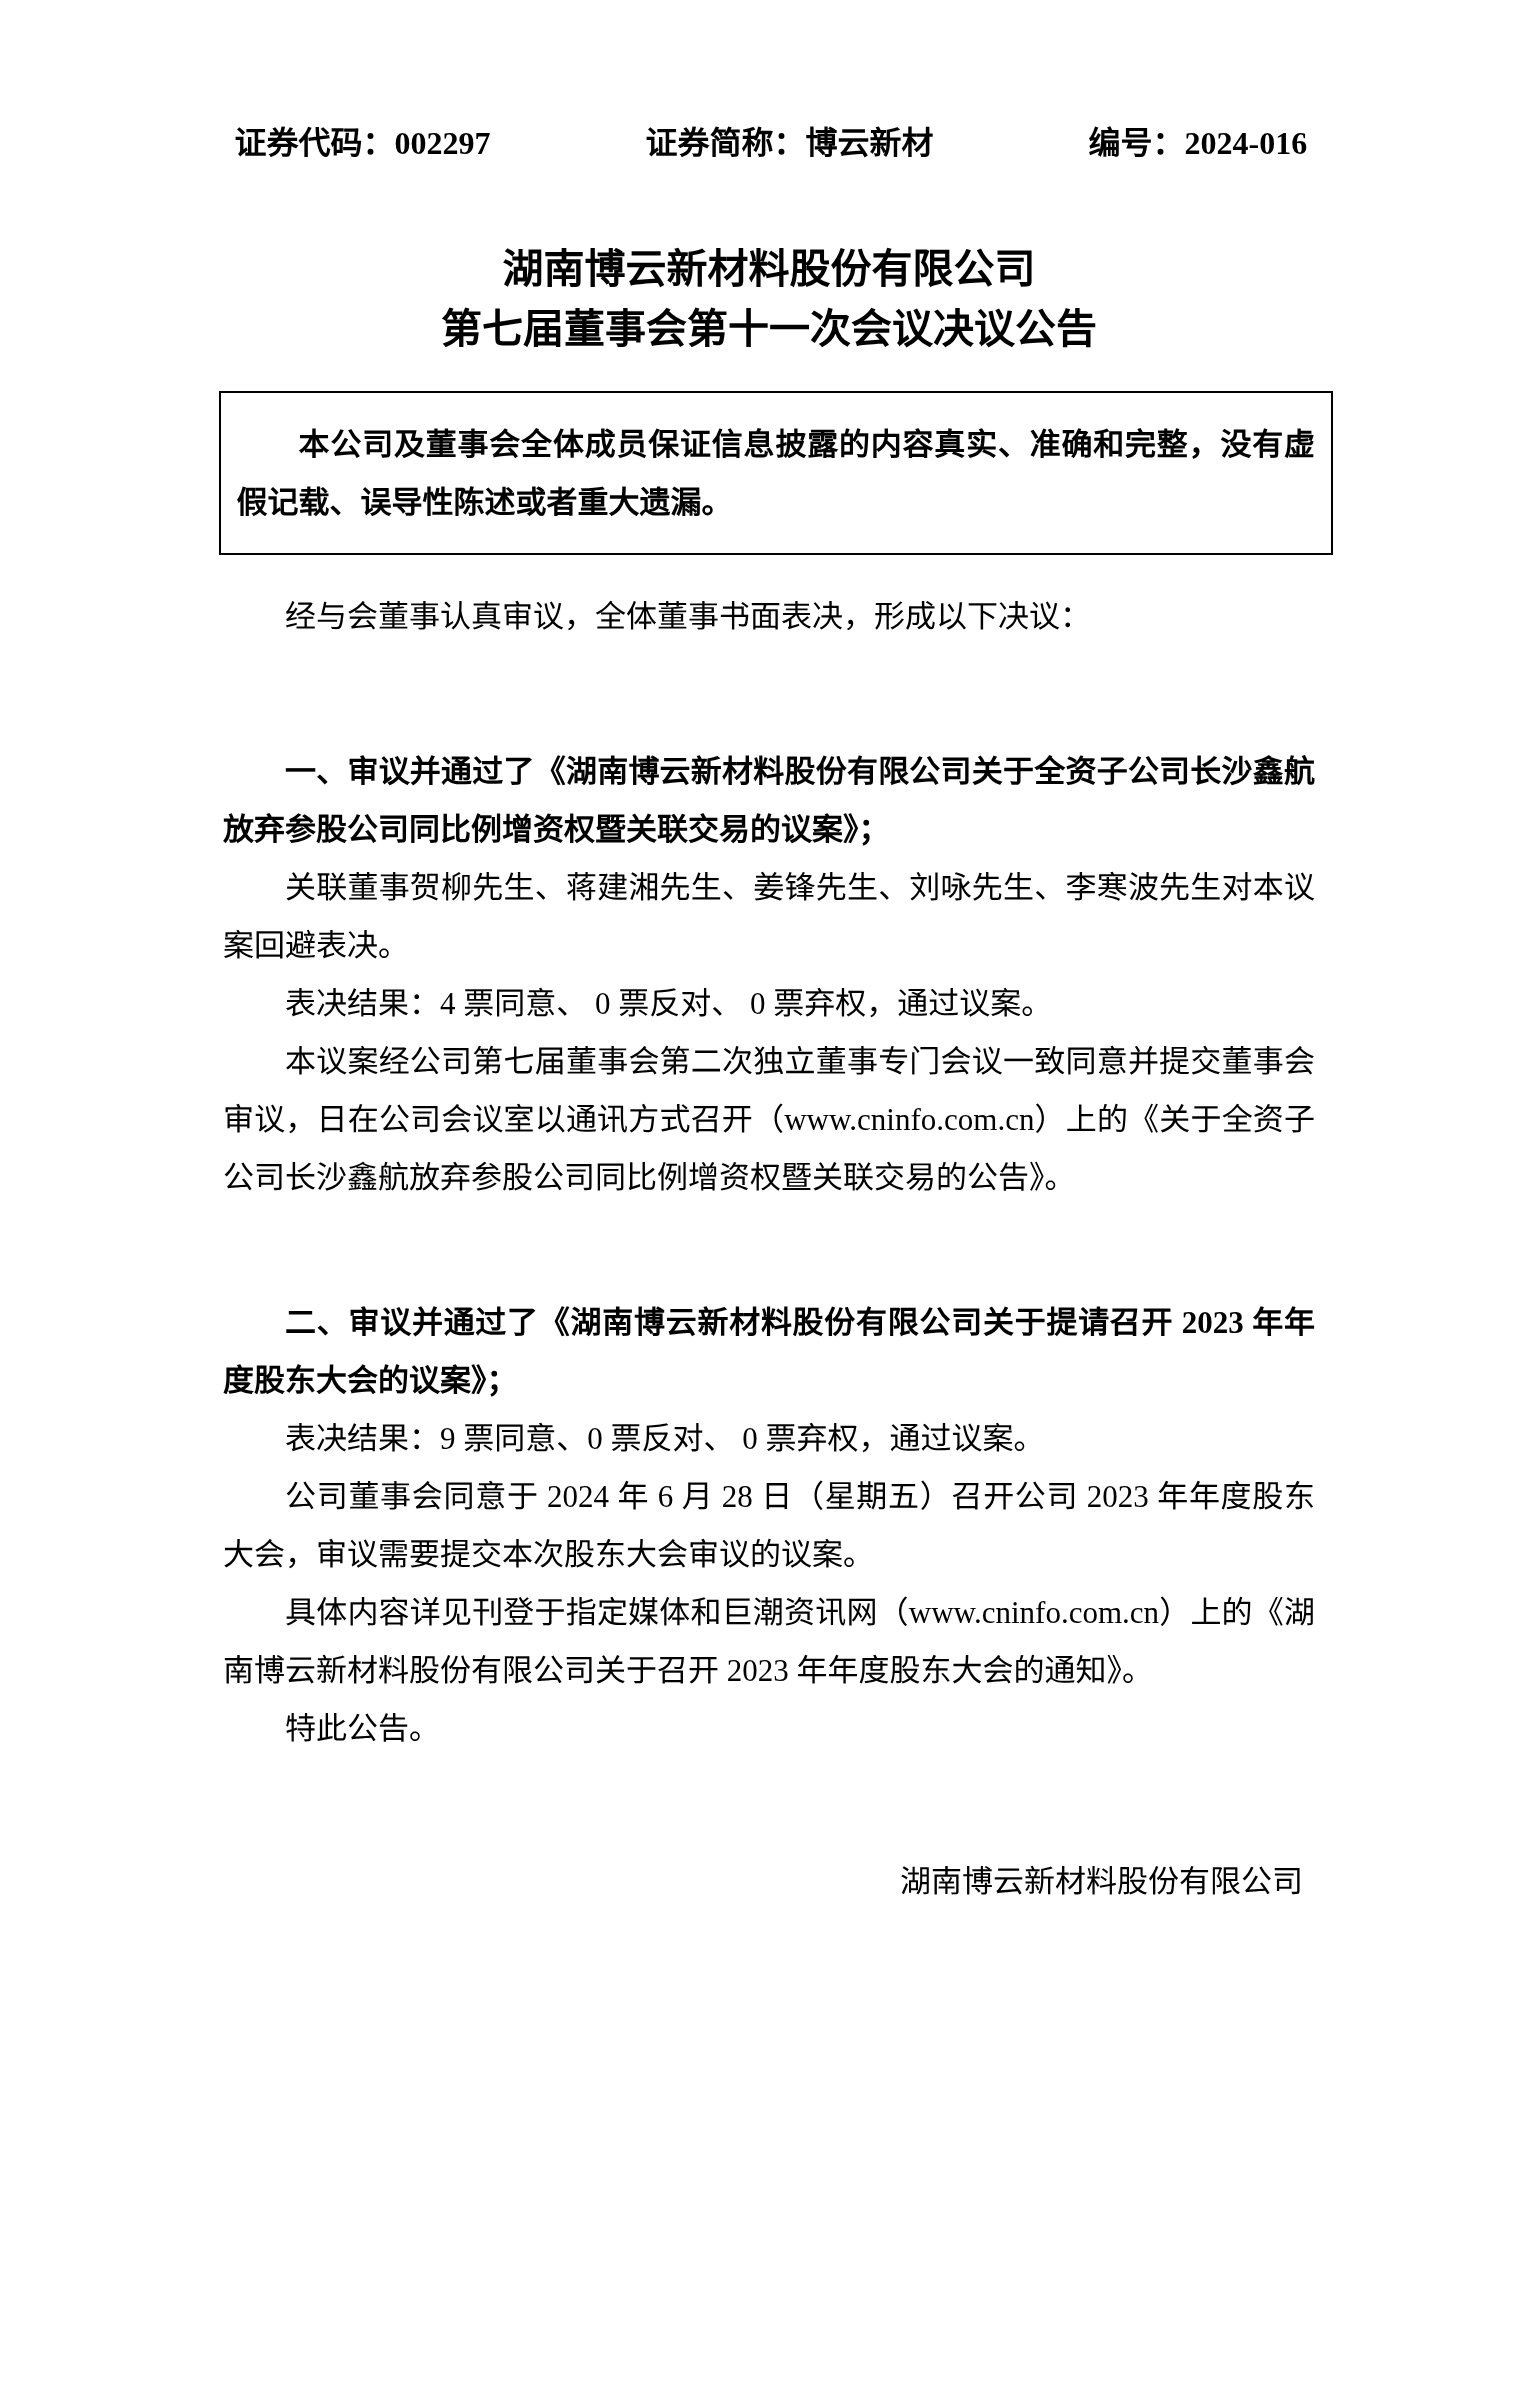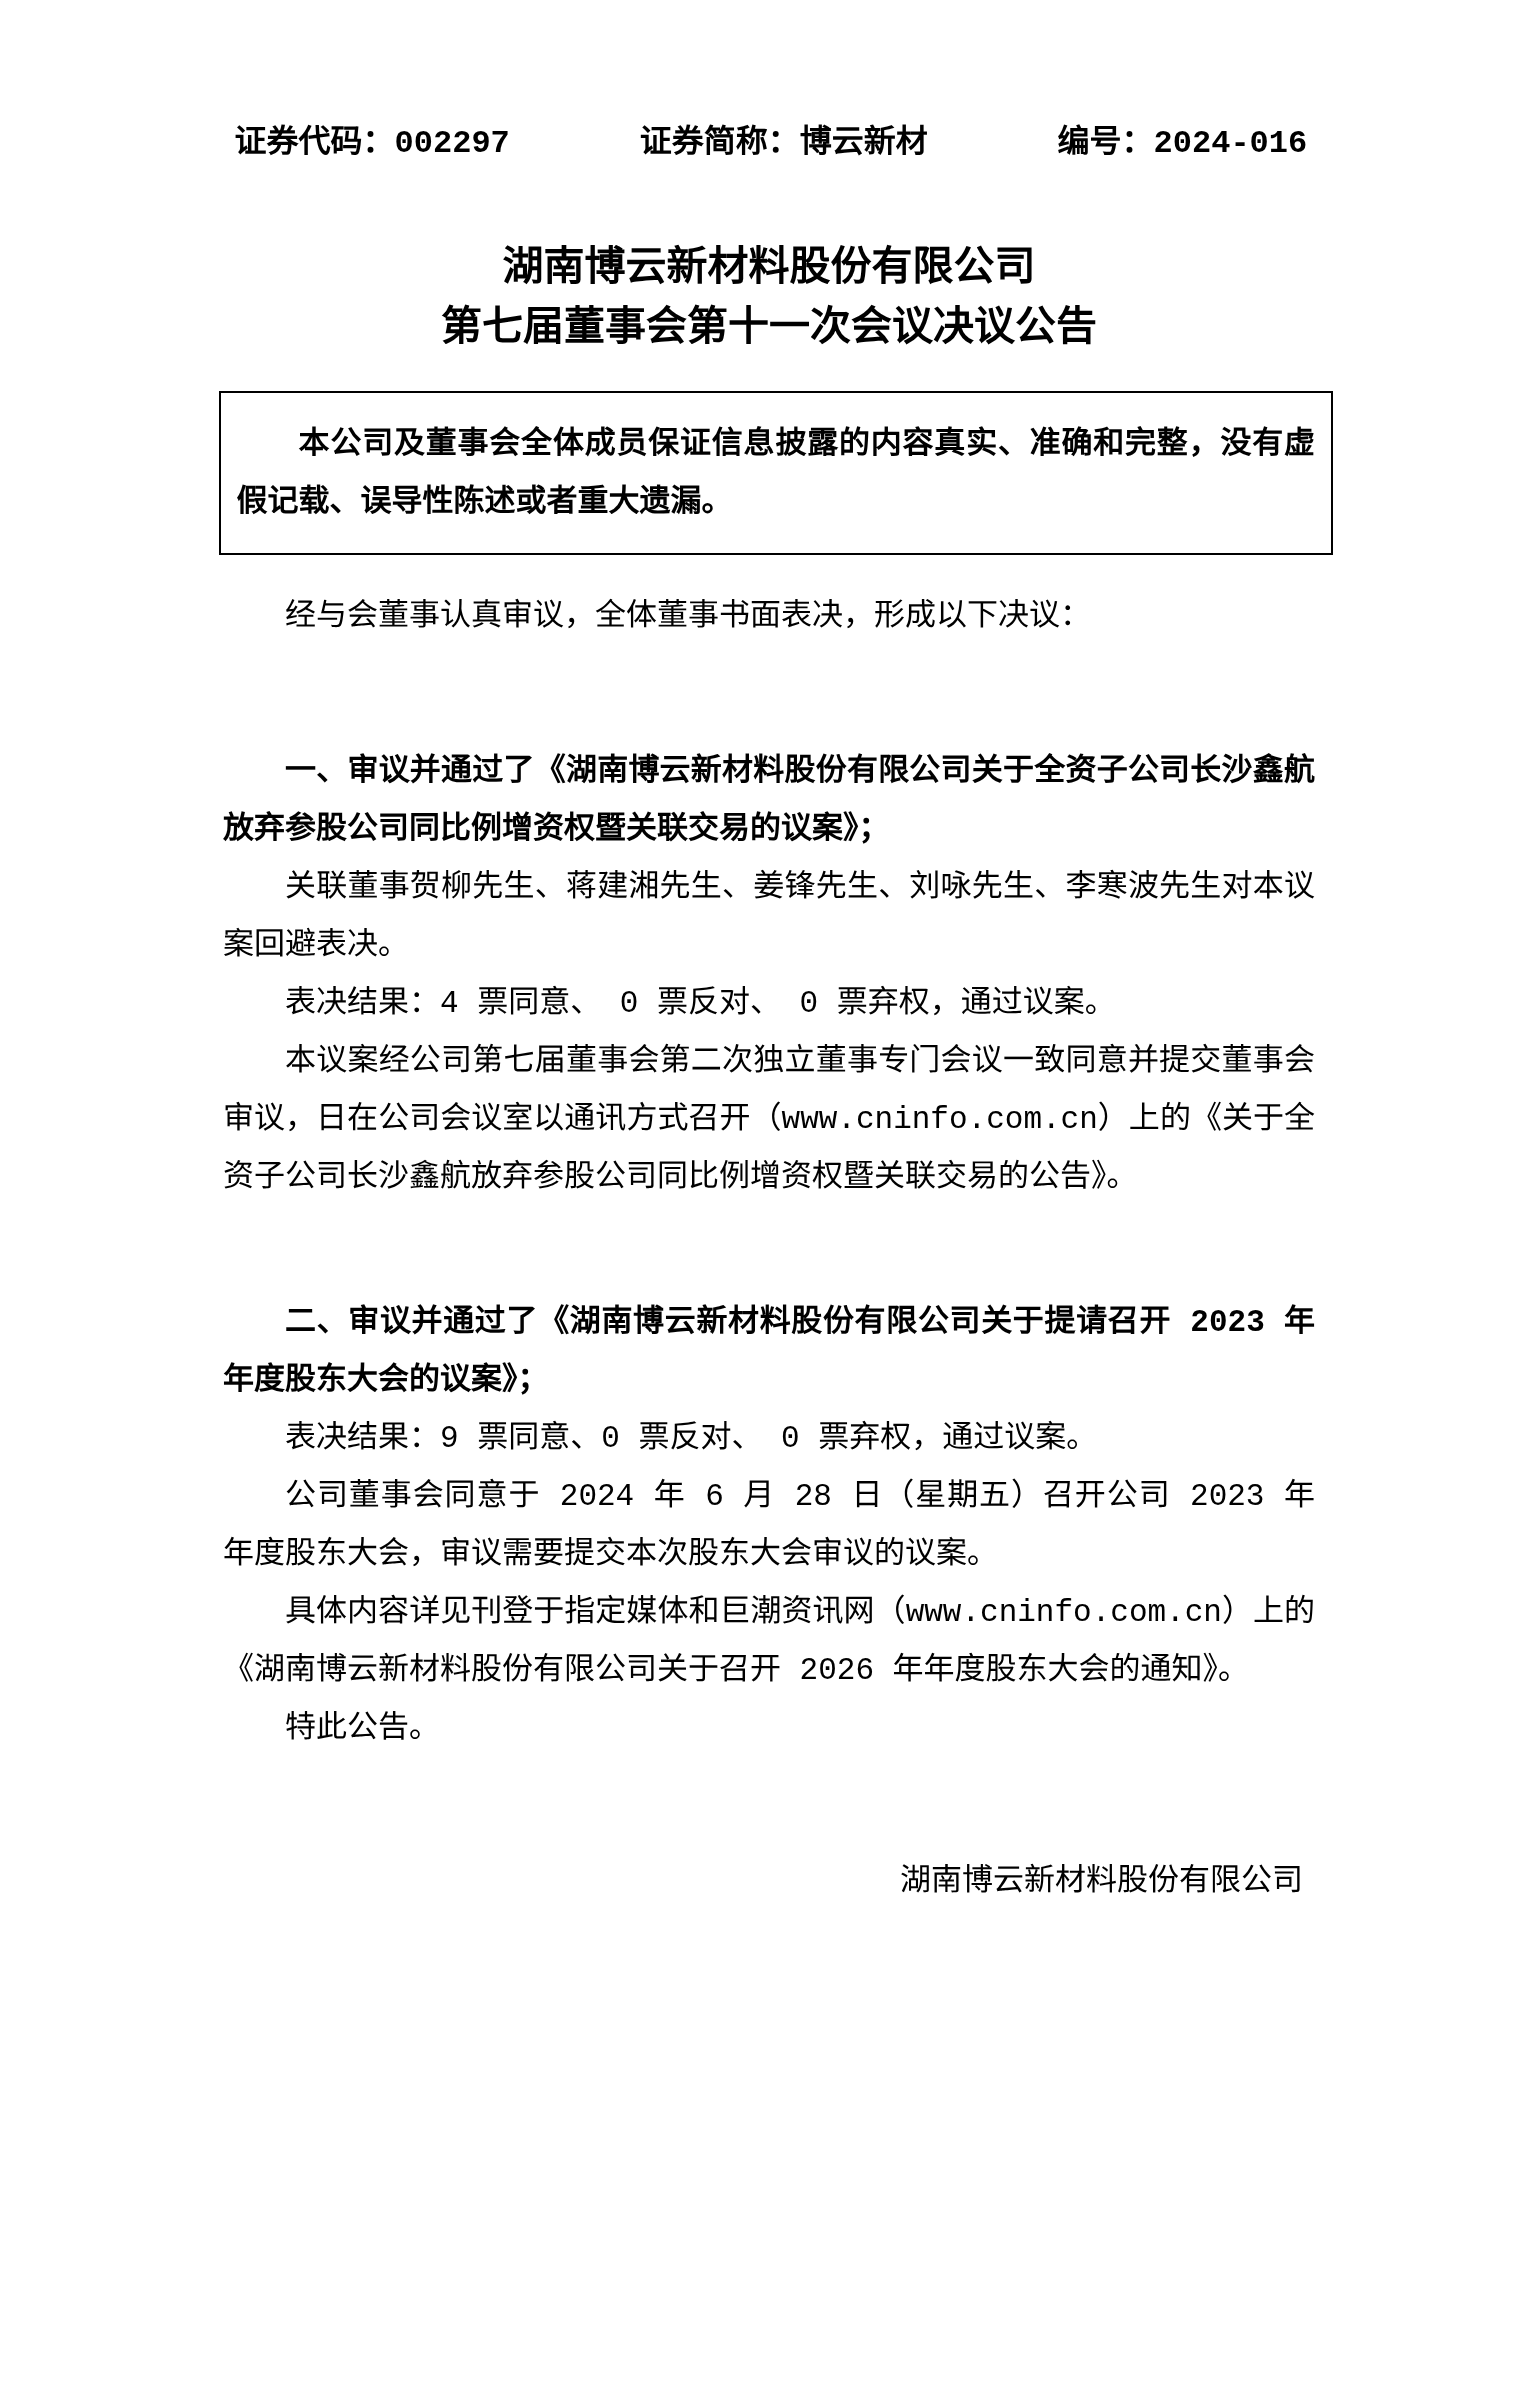--- a/index.html
+++ b/index.html
@@ -13,21 +13,20 @@
     font-family: "Liberation Serif", "DejaVu Serif", serif;
     color: #000000;
     -webkit-font-smoothing: antialiased;
   }
   .page {
     box-sizing: border-box;
     width: 1540px;
     height: 1918px;
     padding: 124px 225px 0 223px;
     overflow: hidden;
-    font-family: Liberation Mono, monospace;
   }
   
   .doc-header {
     display: flex;
     justify-content: space-between;
     align-items: baseline;
     font-weight: bold;
     font-size: 32px;
     line-height: 39px;
     margin: 0 7.8px 0 11.6px;
@@ -110,21 +109,21 @@
       <p class="heading-bold">一、审议并通过了《湖南博云新材料股份有限公司关于全资子公司长沙鑫航放弃参股公司同比例增资权暨关联交易的议案》；</p>
       <p>关联董事贺柳先生、蒋建湘先生、姜锋先生、刘咏先生、李寒波先生对本议案回避表决。</p>
       <p>表决结果：4 票同意、 0 票反对、 0 票弃权，通过议案。</p>
       <p>本议案经公司第七届董事会第二次独立董事专门会议一致同意并提交董事会审议，日在公司会议室以通讯方式召开（www.cninfo.com.cn）上的《关于全资子公司长沙鑫航放弃参股公司同比例增资权暨关联交易的公告》。</p>
     </div>
 
     <div class="group-res2">
       <p class="heading-bold">二、审议并通过了《湖南博云新材料股份有限公司关于提请召开 2023 年年度股东大会的议案》；</p>
       <p>表决结果：9 票同意、0 票反对、 0 票弃权，通过议案。</p>
       <p>公司董事会同意于 2024 年 6 月 28 日（星期五）召开公司 2023 年年度股东大会，审议需要提交本次股东大会审议的议案。</p>
-      <p>具体内容详见刊登于指定媒体和巨潮资讯网（www.cninfo.com.cn）上的《湖南博云新材料股份有限公司关于召开 2026 年年度股东大会的通知》。</p>
+      <p>具体内容详见刊登于指定媒体和巨潮资讯网（www.cninfo.com.cn）上的《湖南博云新材料股份有限公司关于召开 2023 年年度股东大会的通知》。</p>
       <p>特此公告。</p>
     </div>
 
   </div>
 
   <div class="signature">
     <div>湖南博云新材料股份有限公司</div>
     <div>董事会</div>
     <div>2024 年 6 月 7 日</div>
   </div>

